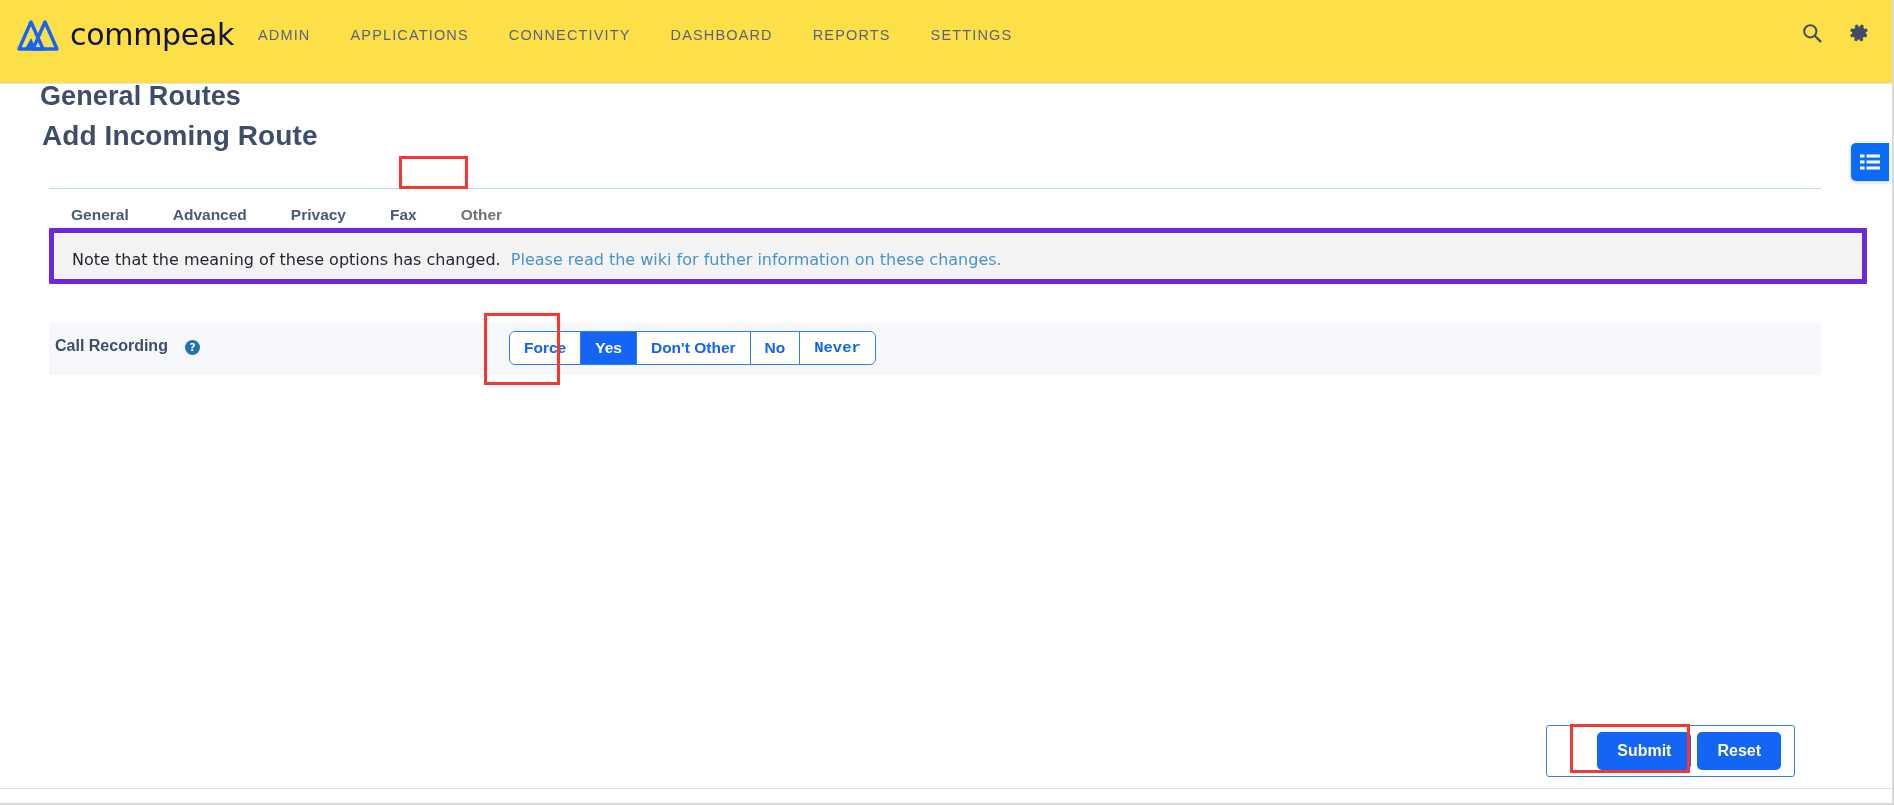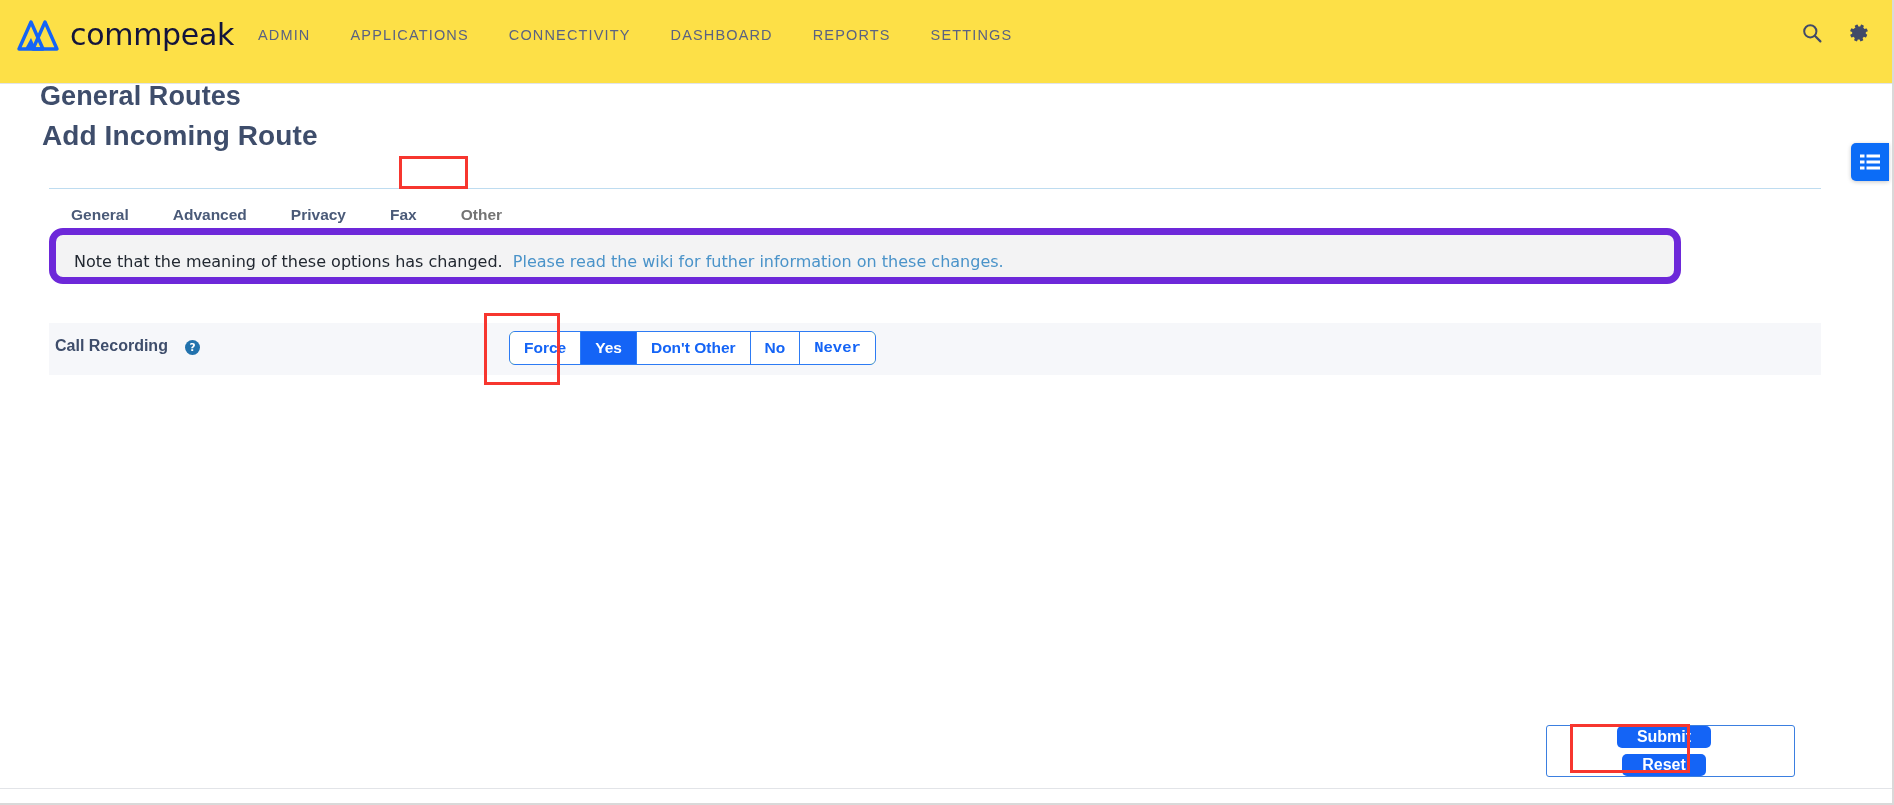--- a/index.html
+++ b/index.html
@@ -127,25 +127,25 @@
     width: 1772px;
     height: 1px;
     background: #bedcf0;
   }
 
   
   .notice {
     position: absolute;
     left: 49px;
     top: 228px;
-    width: 1632px;
+    width: 1818px;
     height: 56px;
     background: #f3f3f4;
-    border: 7px solid #6d28d9;
-    border-radius: 14px;
+    border: 5px solid #6d28d9;
+    border-radius: 1px;
     box-sizing: border-box;
   }
   .notice-text {
     position: absolute;
     left: 18px;
     top: 17px;
     font-size: 16px;
     color: #222831;
     font-family: "DejaVu Sans", sans-serif;
     white-space: nowrap;
@@ -230,21 +230,20 @@
     height: 52px;
     border: 1px solid #3b7fe0;
     border-radius: 3px;
     box-sizing: border-box;
     background: #ffffff;
     display: flex;
     align-items: center;
     justify-content: flex-end;
     padding-right: 13px;
     gap: 6px;
-    flex-direction: column;
   }
   .abtn {
     font-size: 16px;
     font-weight: bold;
     color: #ffffff;
     background: #1464f6;
     border: none;
     border-radius: 5px;
     height: 38px;
     padding: 0 20px;

